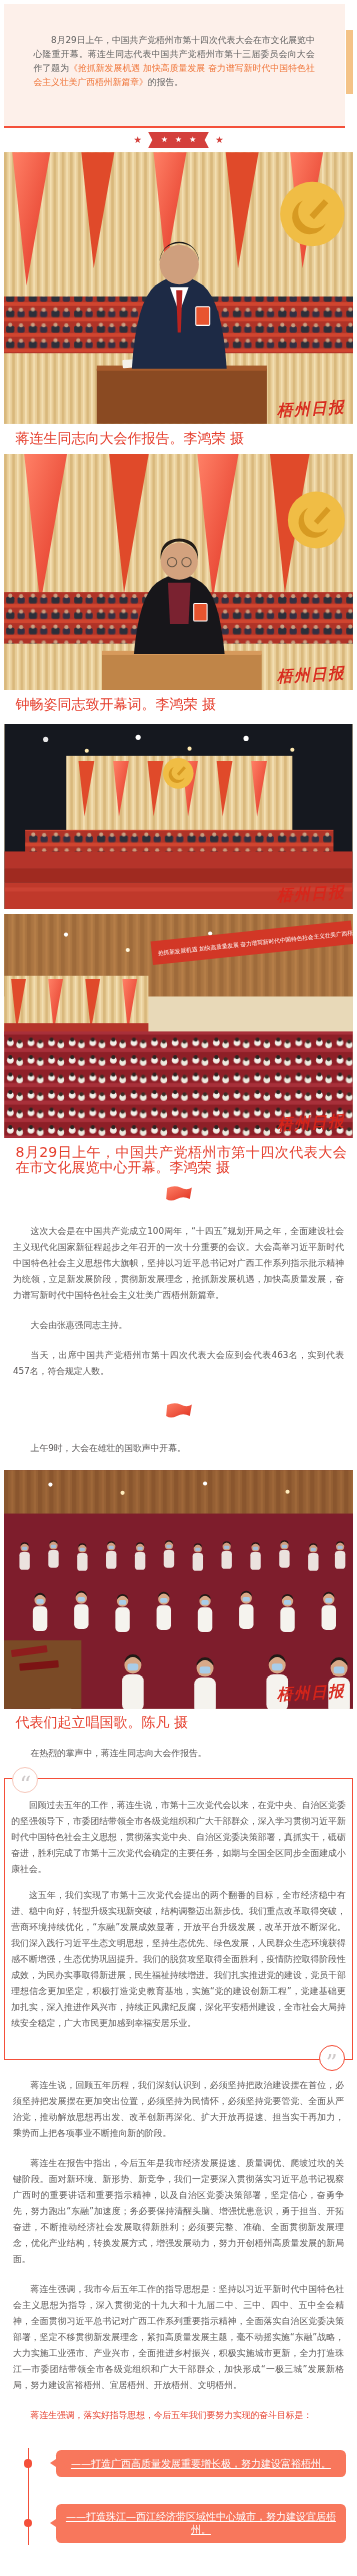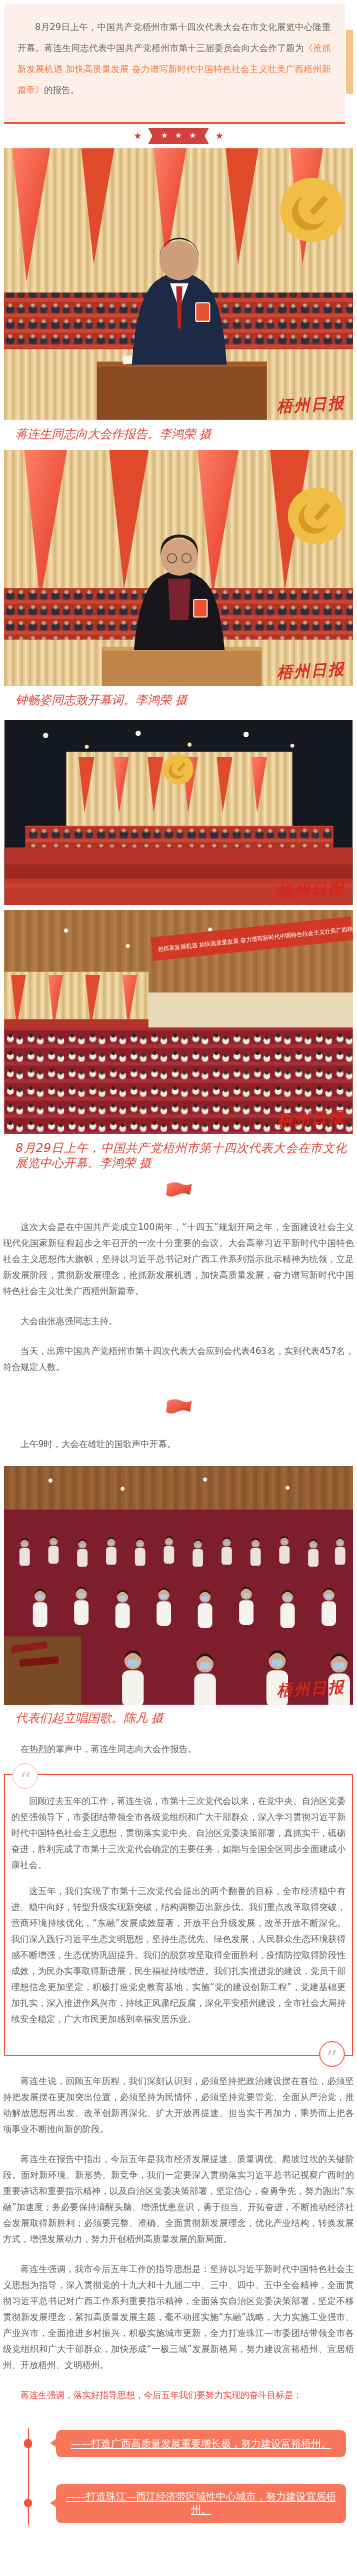--- a/index.html
+++ b/index.html
@@ -2,40 +2,40 @@
 <html style="font-size:8.2px"><head>
 <meta charset="utf-8">
 <style>
   html,body{margin:0;padding:0;background:#ffffff;}
   .page{position:relative;width:357px;min-height:3791px;margin:0 auto;background:#fff;
         font-family:"DejaVu Sans","Liberation Sans",sans-serif;box-sizing:border-box;overflow:hidden;}
   
   .intro-card{position:relative;margin:4.1px 0 0 4.1px;width:341px;box-sizing:border-box;
               background:#fdf0ea;border-bottom:2.1px solid #f4503a;padding:13.4px 14.4px 20.6px 13.4px;}
   .intro-ribbon{position:absolute;right:-8.2px;top:26px;width:7.7px;height:64px;background:#f4c387;}
-  .intro-text{margin:0;font-size:8.8px;line-height:21px;color:#616161;text-indent:2em;text-align:justify;}
+  .intro-text{margin:16px;font-size:8.8px;line-height:14px;color:#616161;text-indent:2em;text-align:justify;}
   .intro-title{color:#f0763b;}
   
   .star-divider{height:24px;display:flex;align-items:center;justify-content:center;gap:6.2px;}
   .side-star{color:#d4403c;font-size:9.3px;line-height:1;}
   .star-ribbon{background:#d4403c;color:#fff;height:16.5px;padding:0 9.3px;display:flex;align-items:center;
                clip-path:polygon(0 0,100% 0,93% 50%,100% 100%,0 100%,7% 50%);}
   .star-ribbon span{font-size:7.7px;letter-spacing:3.6px;line-height:1;margin-left:3.6px;}
   
   .photo{position:relative;margin:0 4.1px;overflow:hidden;background:#e8d9b8;}
   .photo svg{display:block;}
   .watermark{position:absolute;right:8.2px;bottom:4.1px;font-family:"DejaVu Serif","Liberation Serif",serif;
              font-style:italic;font-weight:bold;font-size:15.5px;color:#d8251a;letter-spacing:1.5px;
              transform:rotate(-3deg);opacity:.95;}
-  .caption{color:#e6402f;font-size:12px;line-height:15.5px;margin:6.7px 0 0;padding:0 10.3px 0 15.5px;text-align:justify;font-style:italic;}
+  .caption{color:#e6402f;font-size:14px;line-height:15.5px;margin:6.7px 0 0;padding:0 10.3px 0 15.5px;text-align:justify;}
   .m16{margin-top:8.2px;} .m10{margin-top:5.2px;} .m22{margin-top:11.3px;}
   
   .flag-divider{display:flex;justify-content:center;padding:8.2px 0 3.1px;}
   
-  .content{padding:0 3px;}
+  .content{padding:0 13px;}
   .para{font-size:8.8px;line-height:16px;color:#5b5858;text-align:justify;text-indent:2em;margin:14px 0;}
   .para.red{color:#e6402f;}
   
   .quote-box{position:relative;border:1px solid #f4503a;margin:17.5px 4.1px;padding:7.2px 6.2px 17.5px;}
   .qmark{position:absolute;width:24px;height:24px;border-radius:50%;background:#fff;text-align:center;
          font-family:"DejaVu Serif","Liberation Serif",serif;font-size:23px;line-height:33px;}
   .q-open{top:-12.4px;left:7.2px;border:1px solid #f6c9bd;color:#cfcaca;}
   .q-close{bottom:-12.4px;right:7.2px;border:1px solid #f4503a;color:#cfcaca;}
   .quote-box .para{margin:10.3px 0;}
   

